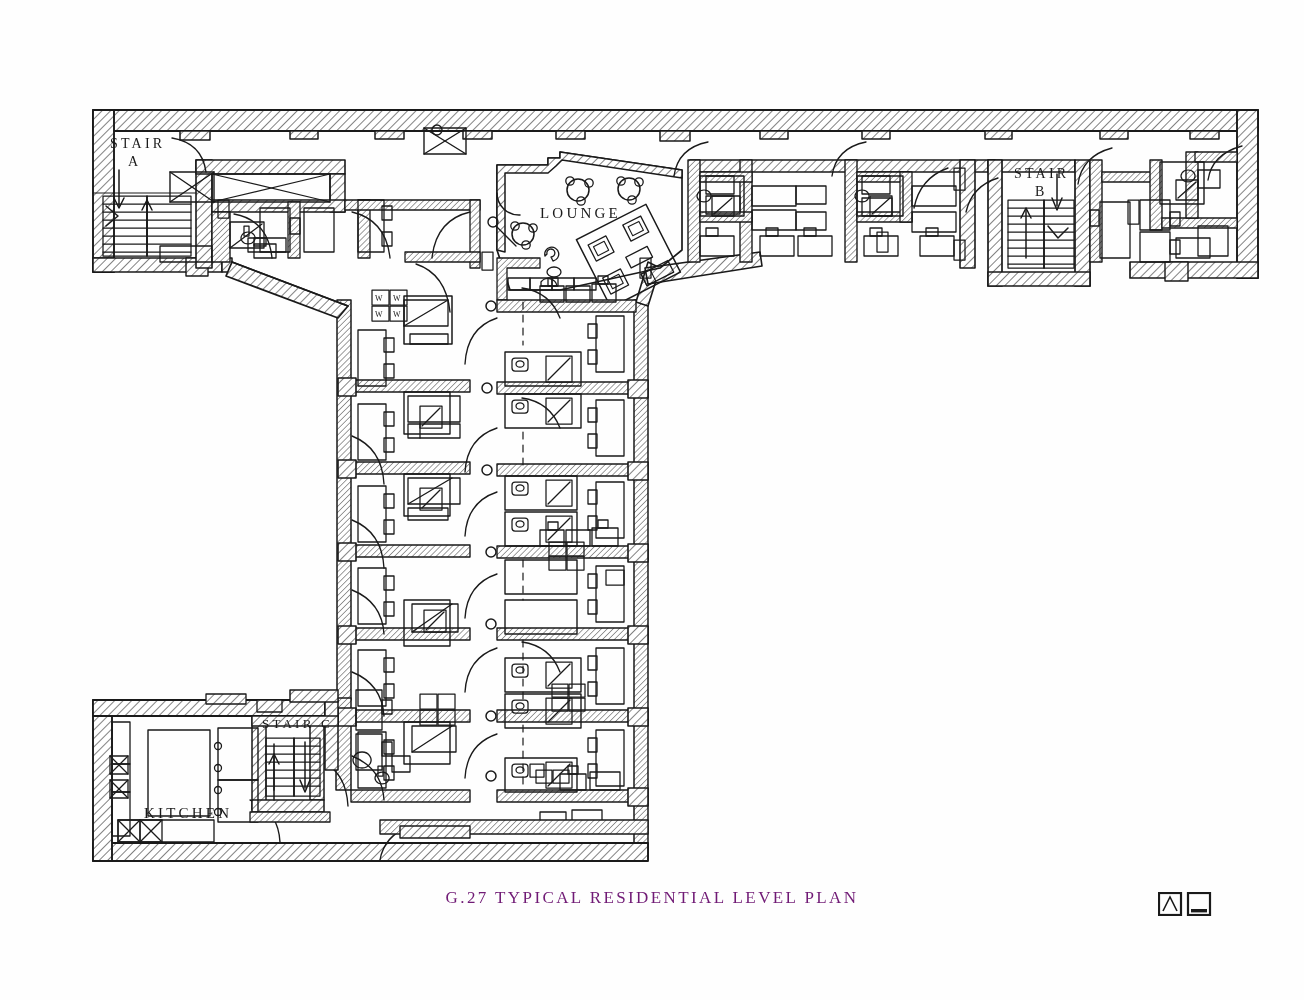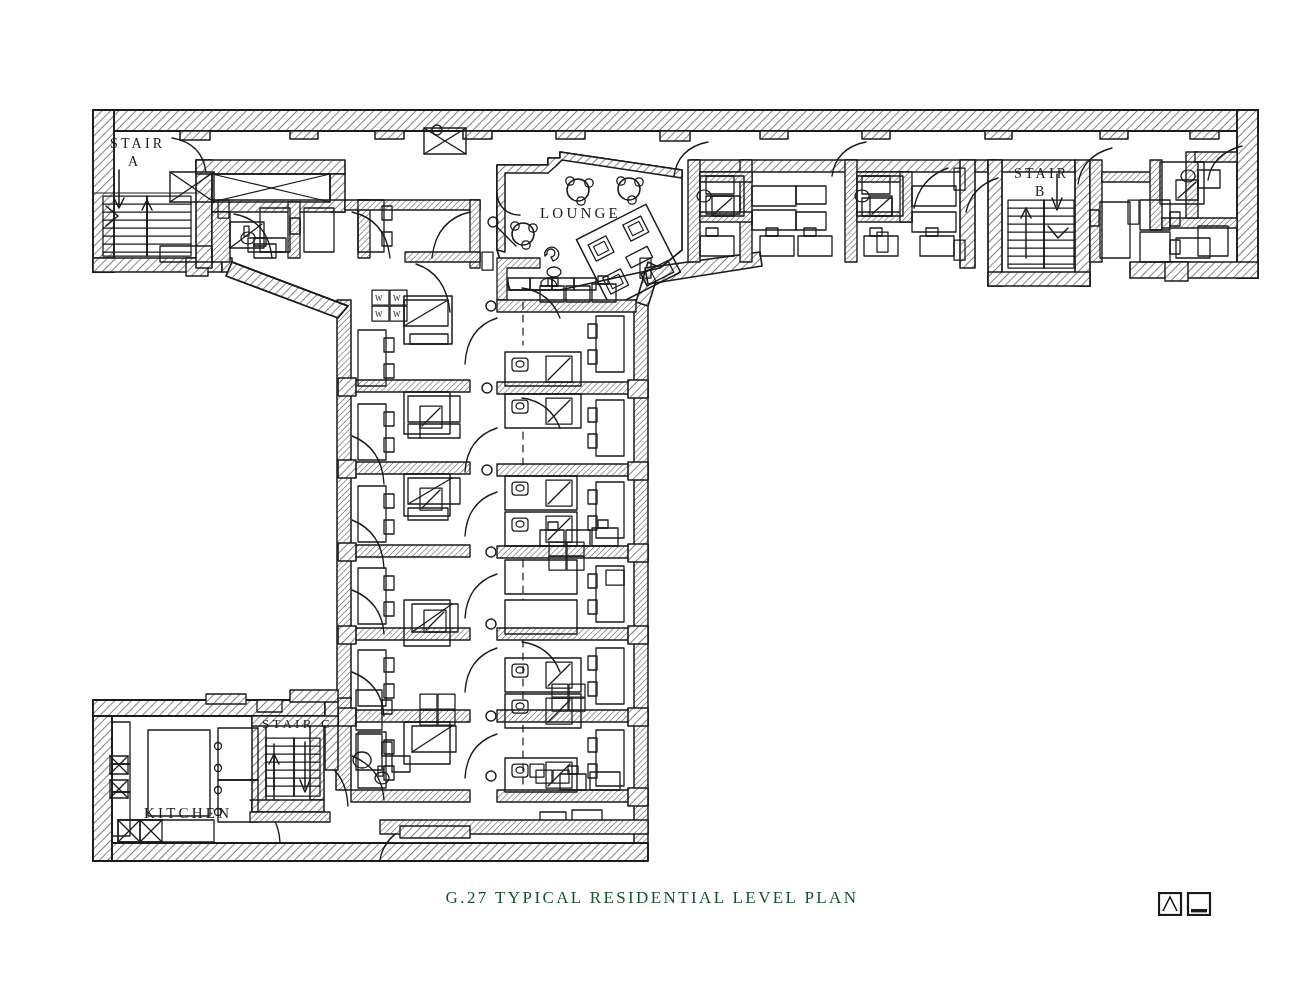--- a/index.html
+++ b/index.html
@@ -2,21 +2,21 @@
 <html><head>
 <meta charset="utf-8">
 <style>
   html,body{margin:0;padding:0;background:#ffffff;}
   body{width:1304px;height:1000px;overflow:hidden;
        font-family:"Liberation Serif",serif;color:#1a1a1a;}
   #page{position:relative;width:1304px;height:1000px;background:#fefefe;}
   #plan{position:absolute;left:0;top:0;width:1304px;height:1000px;}
   .caption{position:absolute;left:0;top:888px;width:1304px;text-align:center;
            font-family:"Liberation Serif",serif;font-size:17px;
-           letter-spacing:2.4px;color:#14532d;white-space:nowrap;}
+           letter-spacing:2.4px;color:#701a75;white-space:nowrap;}
   .logo{position:absolute;left:1158px;top:892px;width:56px;height:24px;}
   .roomlabel{font-family:"Liberation Serif",serif;fill:#1a1a1a;
              letter-spacing:3.2px;}
 </style>
 </head>
 <body>
 
 <div id="page">
 
   <svg id="plan" viewBox="0 0 1304 1000">

